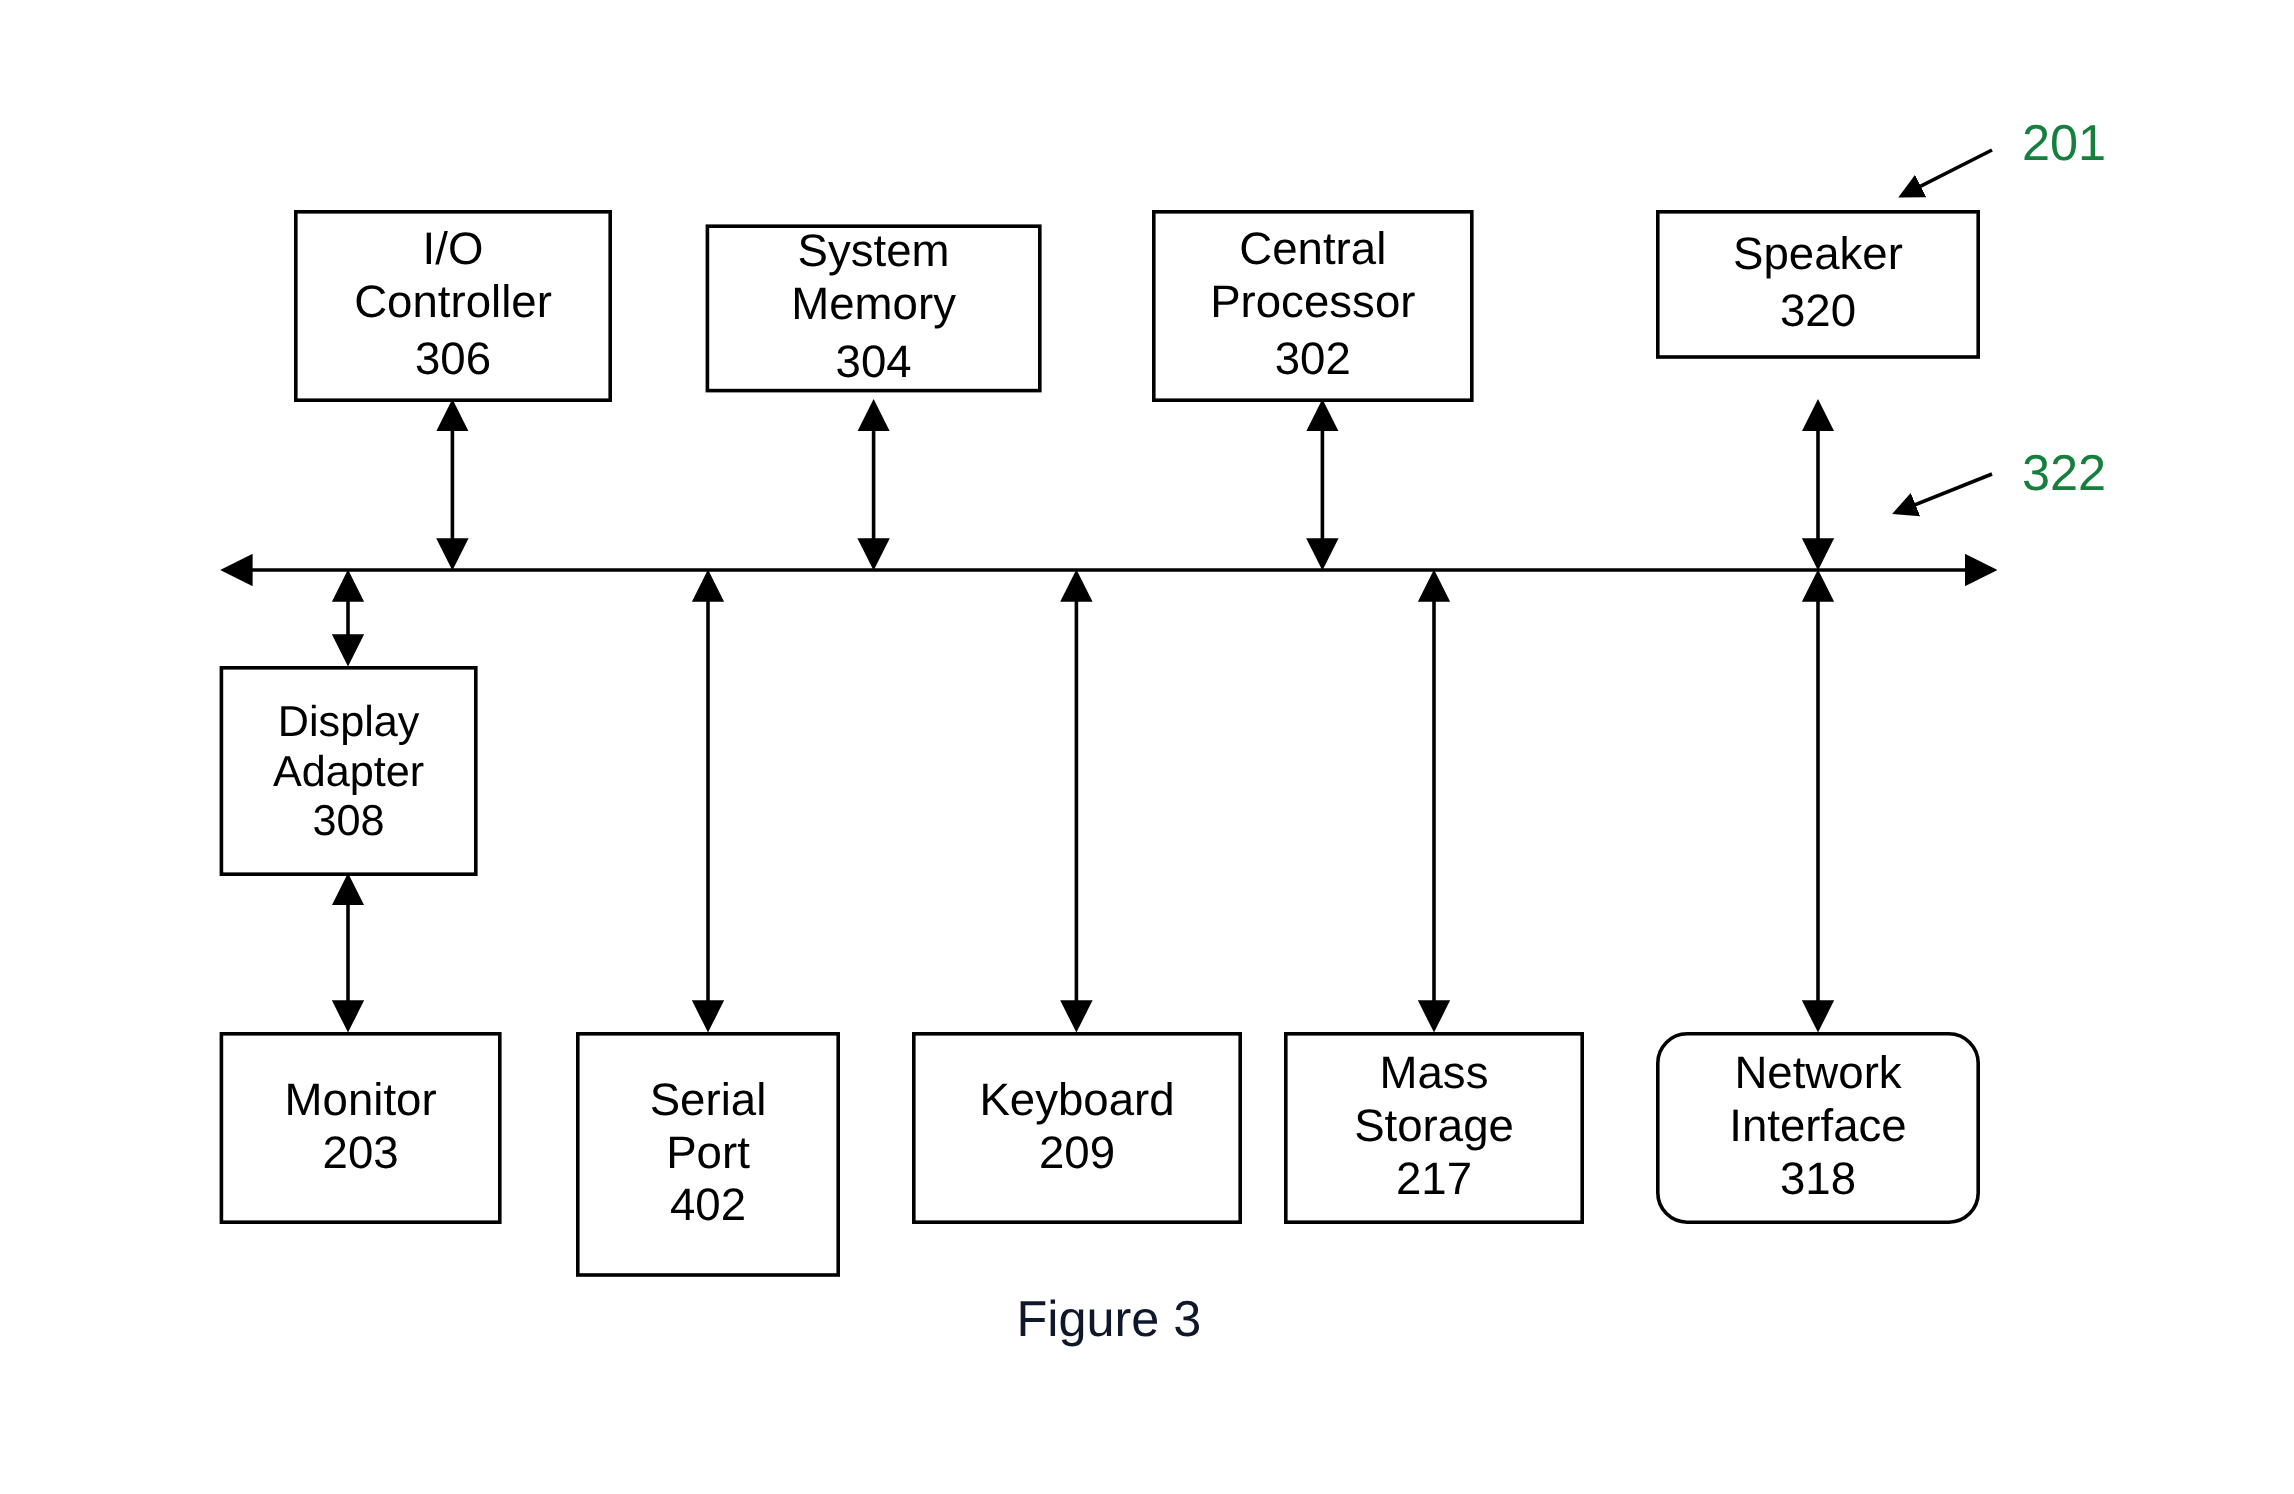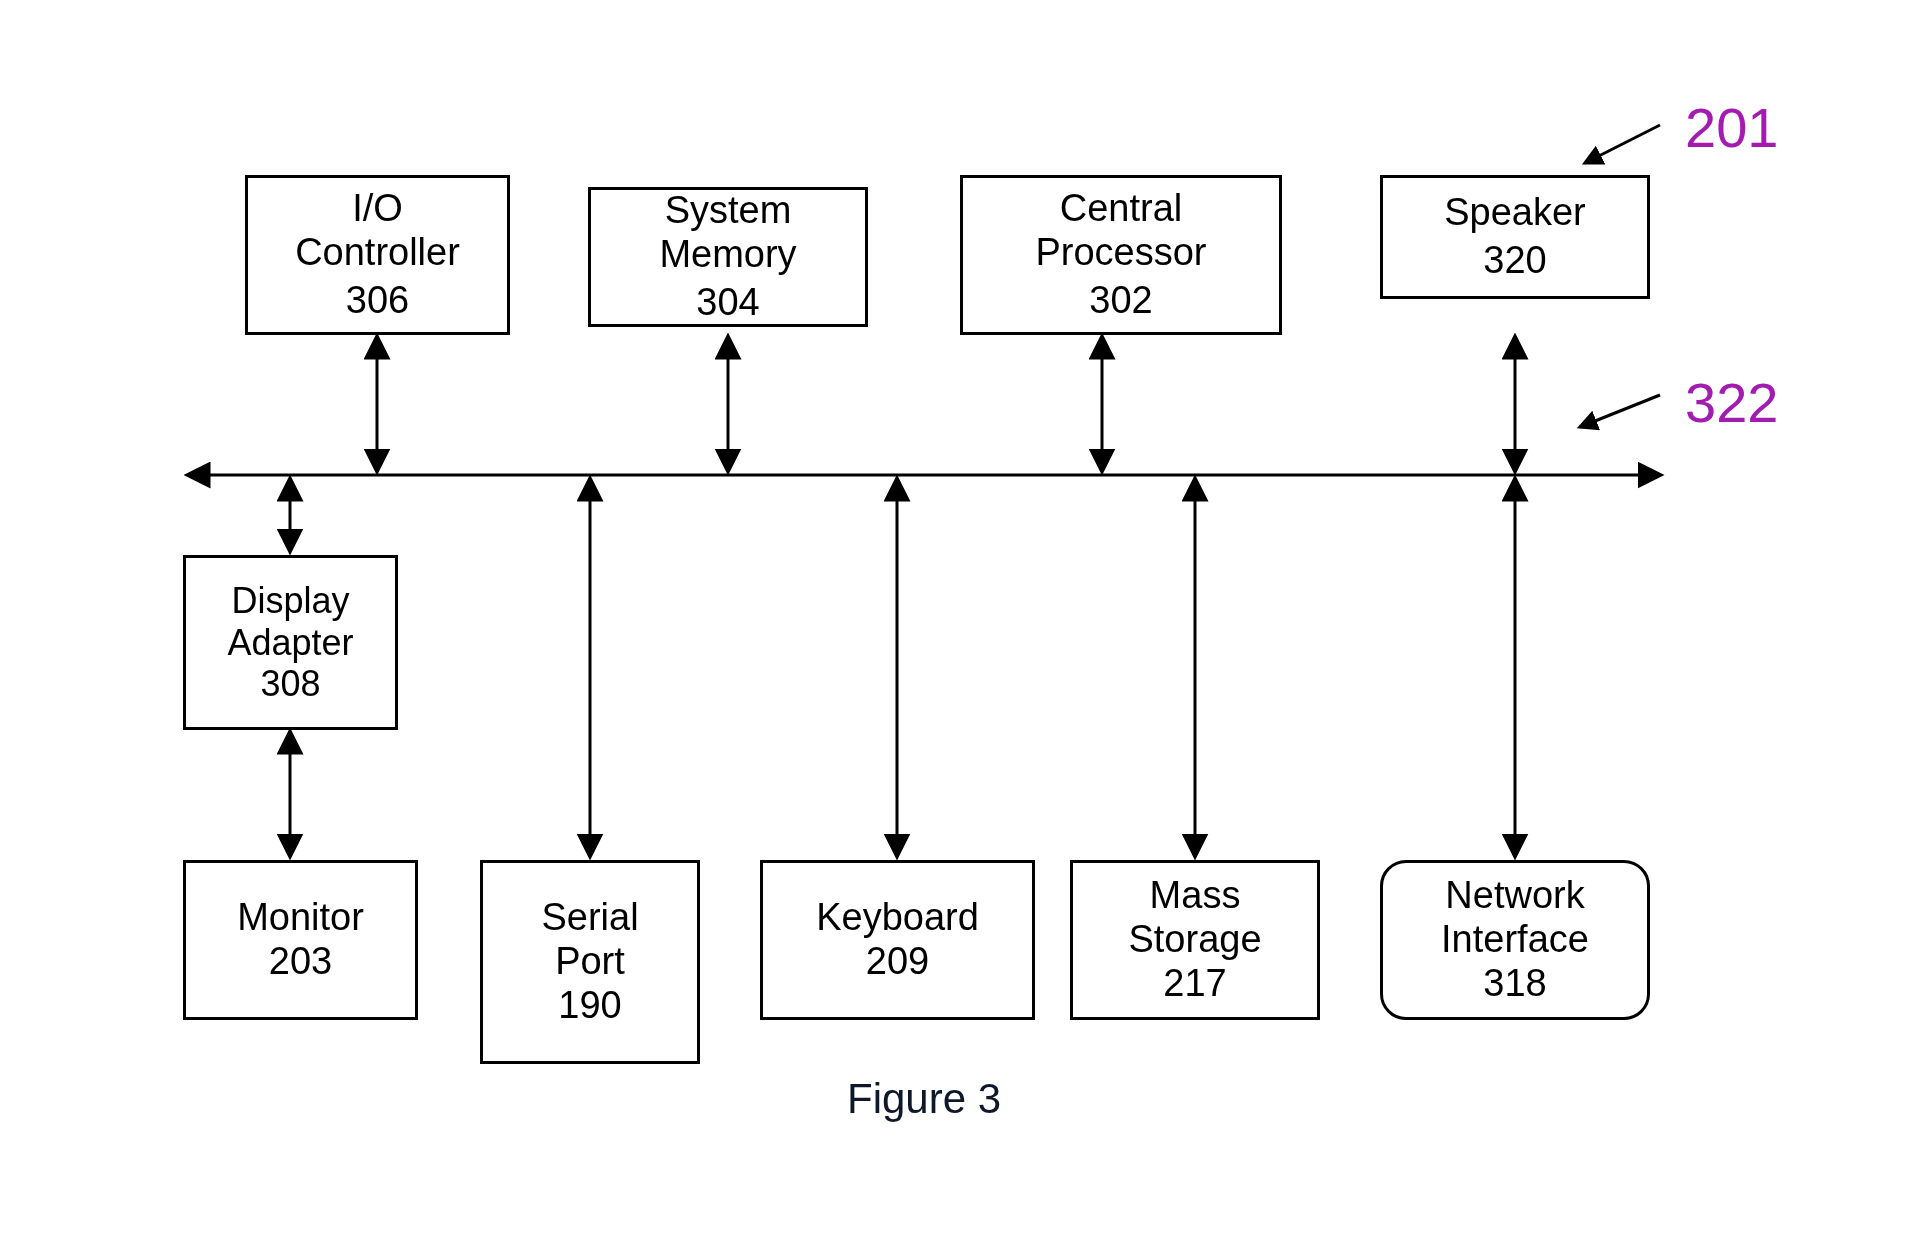--- a/index.html
+++ b/index.html
@@ -33,22 +33,22 @@
   .top-box .num { margin-top: 4px; }
   .mid-box { font-size: 36px; }
   .bot-box { font-size: 38px; }
   .caption {
     position: absolute;
     font-size: 42px;
     color: #0f172a;
   }
   .callout {
     position: absolute;
-    font-size: 56px;
-    color: #a21caf;
+    font-size: 42px;
+    color: #15803d;
   }
   svg.connector {
     position: absolute;
     overflow: visible;
     pointer-events: none;
   }
 </style>
 </head>
 <body>
 
@@ -59,21 +59,21 @@
     <span class="line2">Controller</span>
     <span class="num">306</span>
   </div>
 
   <div class="box top-box" style="left:588px; top:175px; width:280px; height:140px;margin-top:12px;">
     <span class="line1">System</span>
     <span class="line2">Memory</span>
     <span class="num">304</span>
   </div>
 
-  <div class="box top-box" style="left:960px; top:175px; width:322px; height:160px;">
+  <div class="box top-box" style="left:960px; top:175px; width:268px; height:160px;">
     <span class="line1">Central</span>
     <span class="line2">Processor</span>
     <span class="num">302</span>
   </div>
 
   <div class="box top-box" style="left:1380px; top:175px; width:270px; height:124px;">
     <span class="line1">Speaker</span>
     <span class="num">320</span>
   </div>
 
@@ -84,21 +84,21 @@
   </div>
 
   <div class="box bot-box" style="left:183px; top:860px; width:235px; height:160px;">
     <span class="line1">Monitor</span>
     <span class="num">203</span>
   </div>
 
   <div class="box bot-box" style="left:480px; top:860px; width:220px; height:204px;">
     <span class="line1">Serial</span>
     <span class="line2">Port</span>
-    <span class="num">190</span>
+    <span class="num">402</span>
   </div>
 
   <div class="box bot-box" style="left:760px; top:860px; width:275px; height:160px;">
     <span class="line1">Keyboard</span>
     <span class="num">209</span>
   </div>
 
   <div class="box bot-box" style="left:1070px; top:860px; width:250px; height:160px;">
     <span class="line1">Mass</span>
     <span class="line2">Storage</span>

